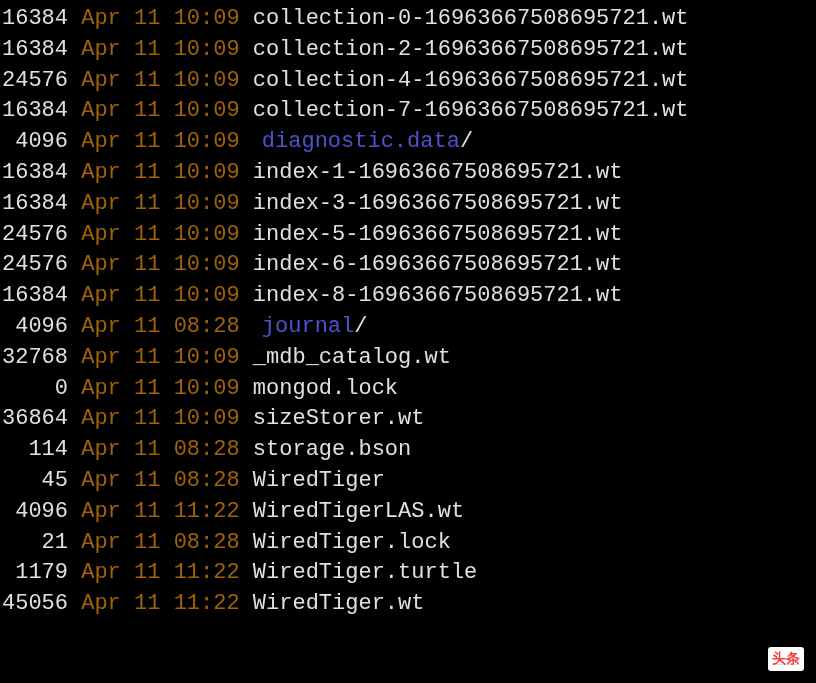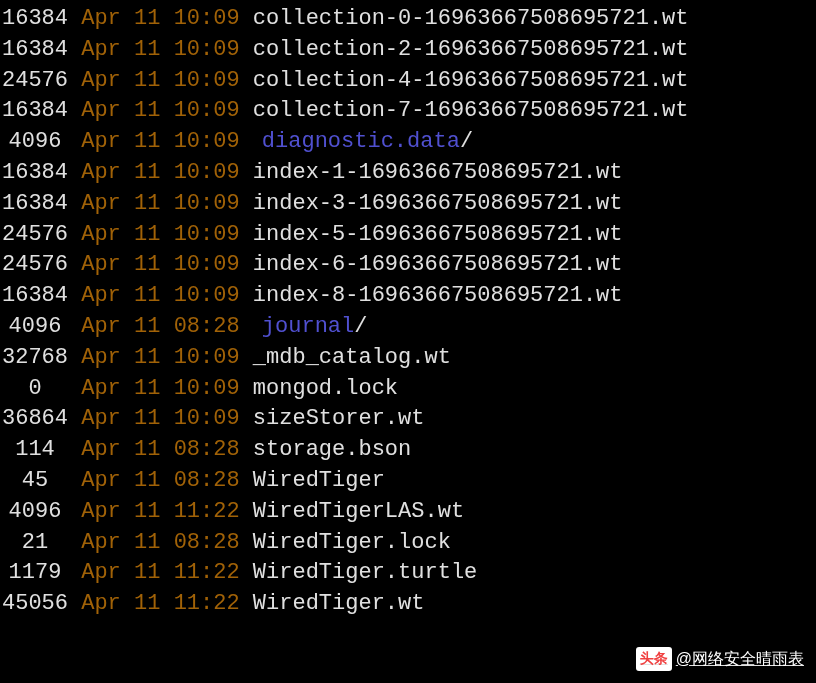--- a/index.html
+++ b/index.html
@@ -21,21 +21,21 @@
     }
     .terminal {
       white-space: pre;
     }
     .line {
       display: block;
     }
     .size {
       display: inline-block;
       width: 5ch;
-      text-align: center;
+      text-align: right;
       color: #e0e0e0;
     }
     .date {
       color: #a16207;
     }
     .filename {
       color: #e0e0e0;
       margin-top: 9px;
     }
     .dir {
@@ -68,14 +68,13 @@
       color: #ffffff;
     }
   </style>
 </head>
 <body>
 
 <div class="terminal" id="terminal-lines"><span class="line"><span class="size">16384</span> <span class="date">Apr</span> <span class="date">11</span> <span class="date">10:09</span> <span class="filename">collection-0-16963667508695721.wt</span></span><span class="line"><span class="size">16384</span> <span class="date">Apr</span> <span class="date">11</span> <span class="date">10:09</span> <span class="filename">collection-2-16963667508695721.wt</span></span><span class="line"><span class="size">24576</span> <span class="date">Apr</span> <span class="date">11</span> <span class="date">10:09</span> <span class="filename">collection-4-16963667508695721.wt</span></span><span class="line"><span class="size">16384</span> <span class="date">Apr</span> <span class="date">11</span> <span class="date">10:09</span> <span class="filename">collection-7-16963667508695721.wt</span></span><span class="line"><span class="size">4096</span> <span class="date">Apr</span> <span class="date">11</span> <span class="date">10:09</span> <span class="dir">diagnostic.data</span><span class="slash">/</span></span><span class="line"><span class="size">16384</span> <span class="date">Apr</span> <span class="date">11</span> <span class="date">10:09</span> <span class="filename">index-1-16963667508695721.wt</span></span><span class="line"><span class="size">16384</span> <span class="date">Apr</span> <span class="date">11</span> <span class="date">10:09</span> <span class="filename">index-3-16963667508695721.wt</span></span><span class="line"><span class="size">24576</span> <span class="date">Apr</span> <span class="date">11</span> <span class="date">10:09</span> <span class="filename">index-5-16963667508695721.wt</span></span><span class="line"><span class="size">24576</span> <span class="date">Apr</span> <span class="date">11</span> <span class="date">10:09</span> <span class="filename">index-6-16963667508695721.wt</span></span><span class="line"><span class="size">16384</span> <span class="date">Apr</span> <span class="date">11</span> <span class="date">10:09</span> <span class="filename">index-8-16963667508695721.wt</span></span><span class="line"><span class="size">4096</span> <span class="date">Apr</span> <span class="date">11</span> <span class="date">08:28</span> <span class="dir">journal</span><span class="slash">/</span></span><span class="line"><span class="size">32768</span> <span class="date">Apr</span> <span class="date">11</span> <span class="date">10:09</span> <span class="filename">_mdb_catalog.wt</span></span><span class="line"><span class="size">0</span> <span class="date">Apr</span> <span class="date">11</span> <span class="date">10:09</span> <span class="filename">mongod.lock</span></span><span class="line"><span class="size">36864</span> <span class="date">Apr</span> <span class="date">11</span> <span class="date">10:09</span> <span class="filename">sizeStorer.wt</span></span><span class="line"><span class="size">114</span> <span class="date">Apr</span> <span class="date">11</span> <span class="date">08:28</span> <span class="filename">storage.bson</span></span><span class="line"><span class="size">45</span> <span class="date">Apr</span> <span class="date">11</span> <span class="date">08:28</span> <span class="filename">WiredTiger</span></span><span class="line"><span class="size">4096</span> <span class="date">Apr</span> <span class="date">11</span> <span class="date">11:22</span> <span class="filename">WiredTigerLAS.wt</span></span><span class="line"><span class="size">21</span> <span class="date">Apr</span> <span class="date">11</span> <span class="date">08:28</span> <span class="filename">WiredTiger.lock</span></span><span class="line"><span class="size">1179</span> <span class="date">Apr</span> <span class="date">11</span> <span class="date">11:22</span> <span class="filename">WiredTiger.turtle</span></span><span class="line"><span class="size">45056</span> <span class="date">Apr</span> <span class="date">11</span> <span class="date">11:22</span> <span class="filename">WiredTiger.wt</span></span></div>
 
 <div class="watermark">
   <span class="watermark-logo">头条</span>
-  <span class="watermark-text">@网络安全晴雨表</span>
 </div>
 
 </body></html>

